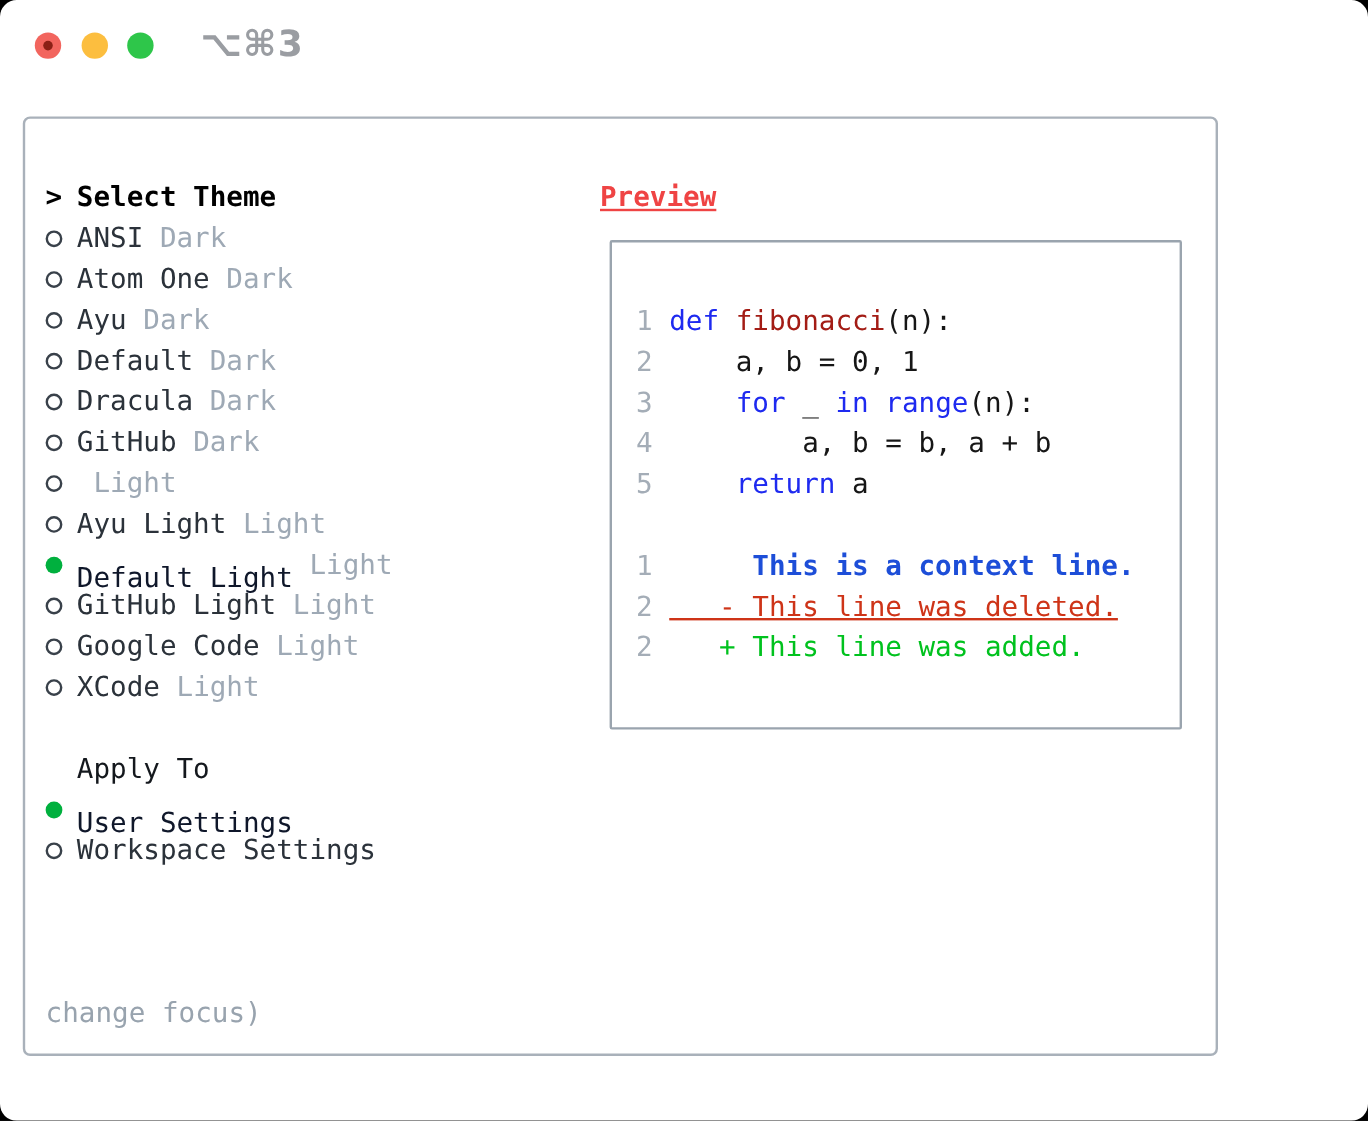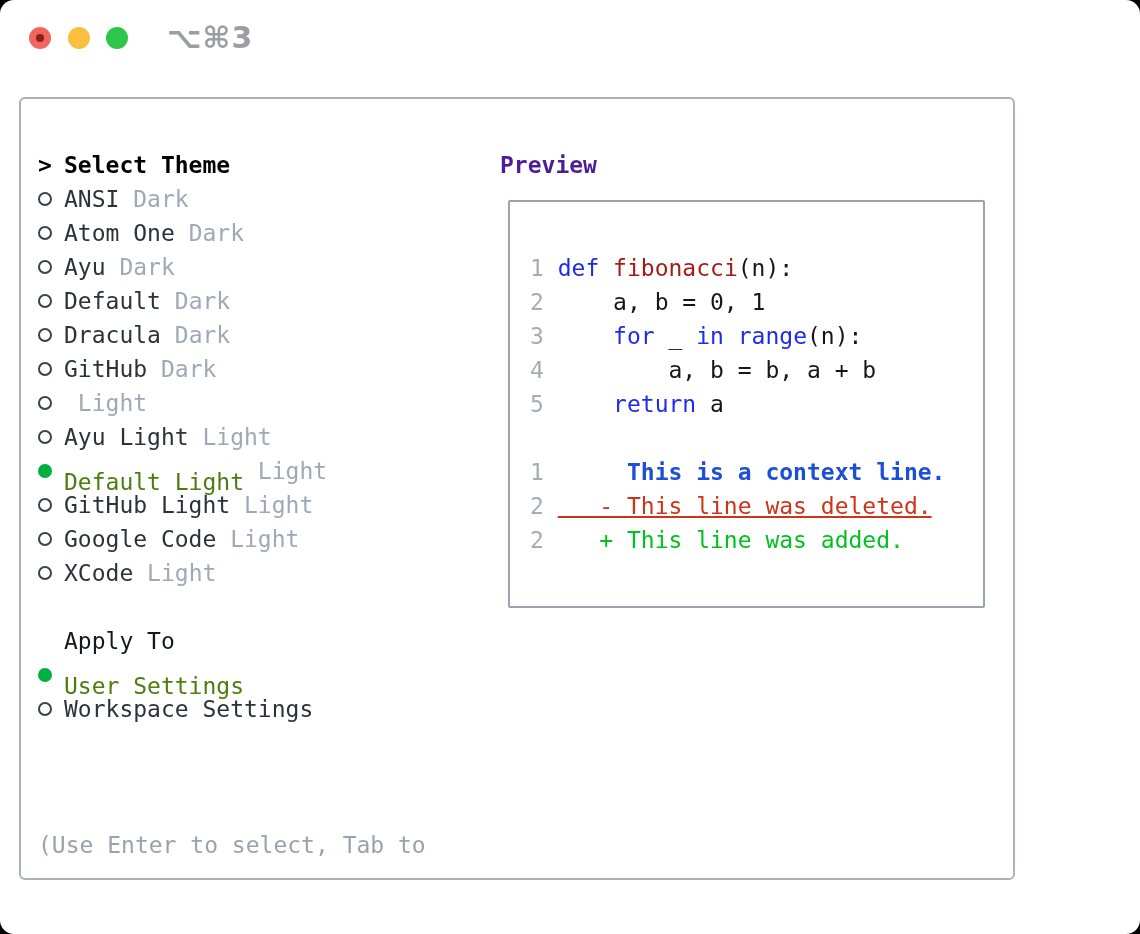--- a/index.html
+++ b/index.html
@@ -26,27 +26,27 @@
   }
   
   .trow{height:34px;display:flex;align-items:center;font-size:23px;line-height:34px;white-space:pre;}
   .slot{width:26px;display:flex;align-items:center;flex:none;}
   .prompt{color:#000;font-weight:bold;}
   .hdr{color:#000;font-weight:bold;}
   .apply-hdr{color:#14181d;}
   .circle{width:14px;height:14px;border:2px solid #39414a;border-radius:50%;box-sizing:border-box;flex:none;}
   .circle.sel{background:#00b03e;border:none;}
   .item-label{color:#2b323a;}
-  .item-label.sel{color:#4d7c0f;margin-top:21px;}
+  .item-label.sel{color:#0f172a;margin-top:21px;}
   .variant{color:#9ea9b5;}
   
   .left-col{position:absolute;left:38px;top:148px;}
   .apply-col{position:absolute;left:38px;top:624px;}
   .help{position:absolute;left:38px;top:760px;font-size:23px;line-height:34px;color:#98a3ae;white-space:pre;}
-  .preview-hdr{position:absolute;left:500px;top:148px;height:34px;line-height:34px;font-size:23px;font-weight:bold;color:#4c1d95;}
+  .preview-hdr{position:absolute;left:500px;top:148px;height:34px;line-height:34px;font-size:23px;font-weight:bold;color:#ef4444;text-decoration:underline;}
   .preview-box{
     position:absolute;left:508px;top:200px;width:477px;height:408px;
     border:2px solid #9aa4ae;border-radius:2px;box-sizing:border-box;
     padding:49px 0 0 20px;overflow:hidden;
   }
   .cline{height:34px;line-height:34px;font-size:23px;white-space:pre;}
   .tok-num{color:#a4adb7;}
   .tok-kw{color:#1e2af0;}
   .tok-fn{color:#a31c15;}
   .tok-pl{color:#161616;}
@@ -94,21 +94,20 @@
       <span class="slot"></span>
       <span class="apply-hdr">Apply To</span>
     </div>
     <div id="apply-list">
         <div class="trow"><span class="slot"><span class="circle sel"></span></span><span class="item-label sel">User Settings</span></div>
         <div class="trow"><span class="slot"><span class="circle"></span></span><span class="item-label">Workspace Settings</span></div>
       </div>
   </div>
 
   <div class="help">
-    <div>(Use Enter to select, Tab to</div>
     <div>change focus)</div>
   </div>
 
   <div class="preview-hdr">Preview</div>
 
   <div class="preview-box">
     <div id="code-lines">
         <div class="cline"><span class="tok-num">1 </span><span class="tok-kw">def</span><span class="tok-pl"> </span><span class="tok-fn">fibonacci</span><span class="tok-pl">(n):</span></div>
         <div class="cline"><span class="tok-num">2 </span><span class="tok-pl">    a, b = 0, 1</span></div>
         <div class="cline"><span class="tok-num">3 </span><span class="tok-pl">    </span><span class="tok-kw">for</span><span class="tok-pl"> _ </span><span class="tok-kw">in</span><span class="tok-pl"> </span><span class="tok-kw">range</span><span class="tok-pl">(n):</span></div>

